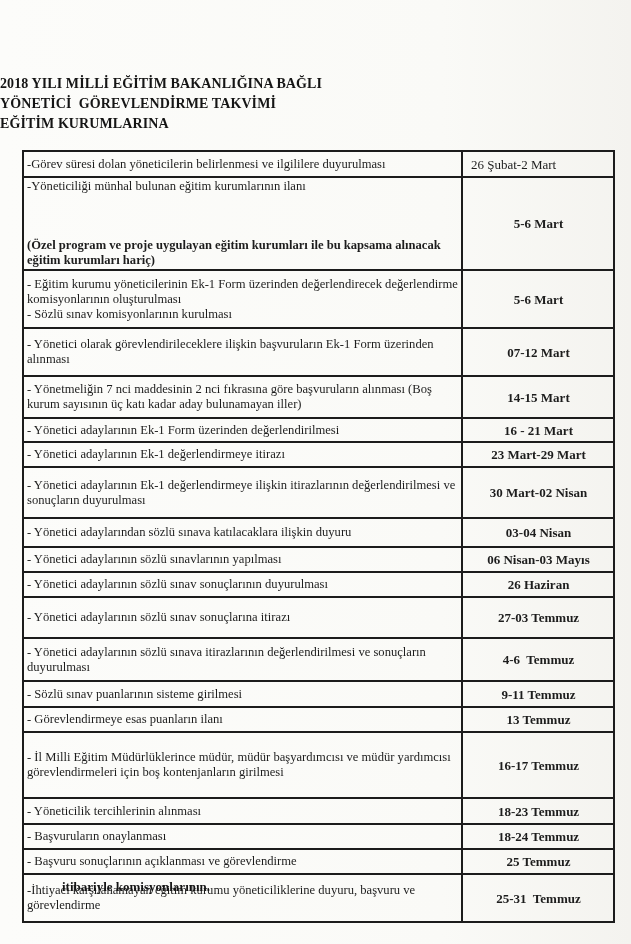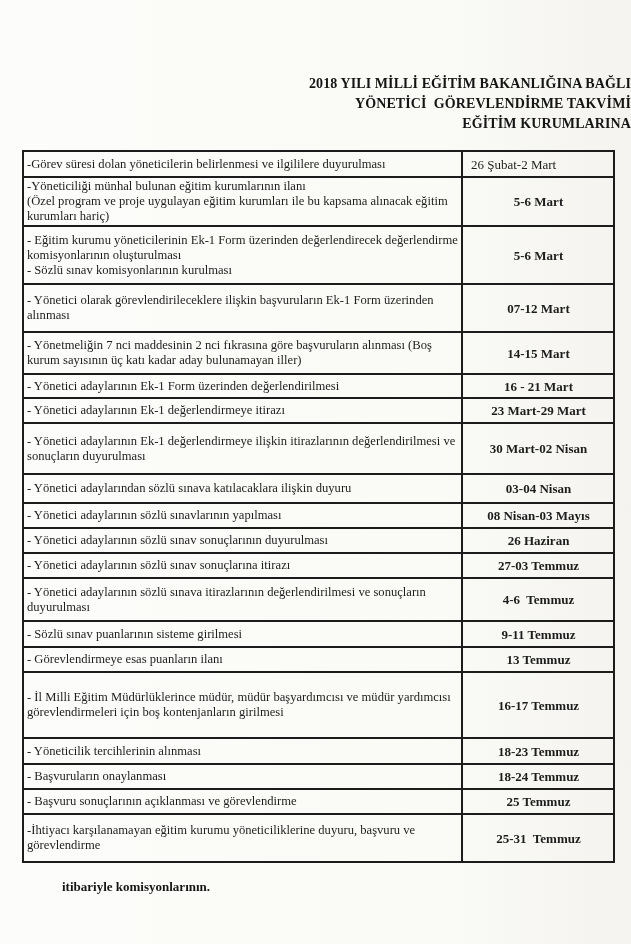--- a/index.html
+++ b/index.html
@@ -9,37 +9,37 @@
       font-family: "Liberation Serif", "DejaVu Serif", serif;
       color: #1a1a1a;
       position: relative;
     }
     .page {
       position: absolute; left: 0; top: 0; width: 631px; height: 944px;
       background: linear-gradient(90deg, #fcfcfa 0%, #fafaf7 70%, #f4f3ef 100%);
     }
     .title {
       position: absolute; left: 0; width: 631px; top: 74px;
-      text-align: right; font-weight: bold; font-size: 14px; line-height: 20px;
+      text-align: left; font-weight: bold; font-size: 14px; line-height: 20px;
       letter-spacing: 0.1px; color: #151515;
     }
     .title div { white-space: nowrap; }
     table.schedule {
       position: absolute; left: 22px; top: 150px; width: 583px;
       border-collapse: collapse; table-layout: fixed;
       font-size: 12.6px; line-height: 15px;
     }
     table.schedule td {
       border: 2px solid #1c1c1c; padding: 1px 2px 1px 3px; vertical-align: middle;
       color: #1d1d1d;
     }
     td.task { width: 432px; text-align: left; }
     td.date { width: 140px; text-align: center; font-weight: bold; font-size: 13px; border-radius: 8px; }
     td.date.first { text-align: left; padding-left: 8px; }
-    .task .bold { font-weight: normal; }
+    .task .bold { font-weight: bold; margin-top: 44px; }
     .note {
       position: absolute; left: 18px; top: 879px; width: 600px;
       font-weight: bold; font-size: 13px; line-height: 16px; color: #151515;
     }
     .note .label { display: inline; }
     .note .line2 { padding-left: 44px; }
   </style>
 </head>
 <body>
 
@@ -90,27 +90,27 @@
       <tr style="height:51px">
         <td class="task">- Yönetici adaylarının Ek-1 değerlendirmeye ilişkin itirazlarının değerlendirilmesi ve sonuçların duyurulması</td>
         <td class="date">30 Mart-02 Nisan</td>
       </tr>
       <tr style="height:29px">
         <td class="task">- Yönetici adaylarından sözlü sınava katılacaklara ilişkin duyuru</td>
         <td class="date">03-04 Nisan</td>
       </tr>
       <tr style="height:25px">
         <td class="task">- Yönetici adaylarının sözlü sınavlarının yapılması</td>
-        <td class="date">08 Nisan-03 Mayıs</td>
+        <td class="date">06 Nisan-03 Mayıs</td>
       </tr>
       <tr style="height:25px">
         <td class="task">- Yönetici adaylarının sözlü sınav sonuçlarının duyurulması</td>
         <td class="date">26 Haziran</td>
       </tr>
-      <tr style="height:25px">
+      <tr style="height:41px">
         <td class="task">- Yönetici adaylarının sözlü sınav sonuçlarına itirazı</td>
         <td class="date">27-03 Temmuz</td>
       </tr>
       <tr style="height:43px">
         <td class="task">- Yönetici adaylarının sözlü sınava itirazlarının değerlendirilmesi ve sonuçların duyurulması</td>
         <td class="date" style="white-space:pre">4-6  Temmuz</td>
       </tr>
       <tr style="height:26px">
         <td class="task">- Sözlü sınav puanlarının sisteme girilmesi</td>
         <td class="date">9-11 Temmuz</td>

